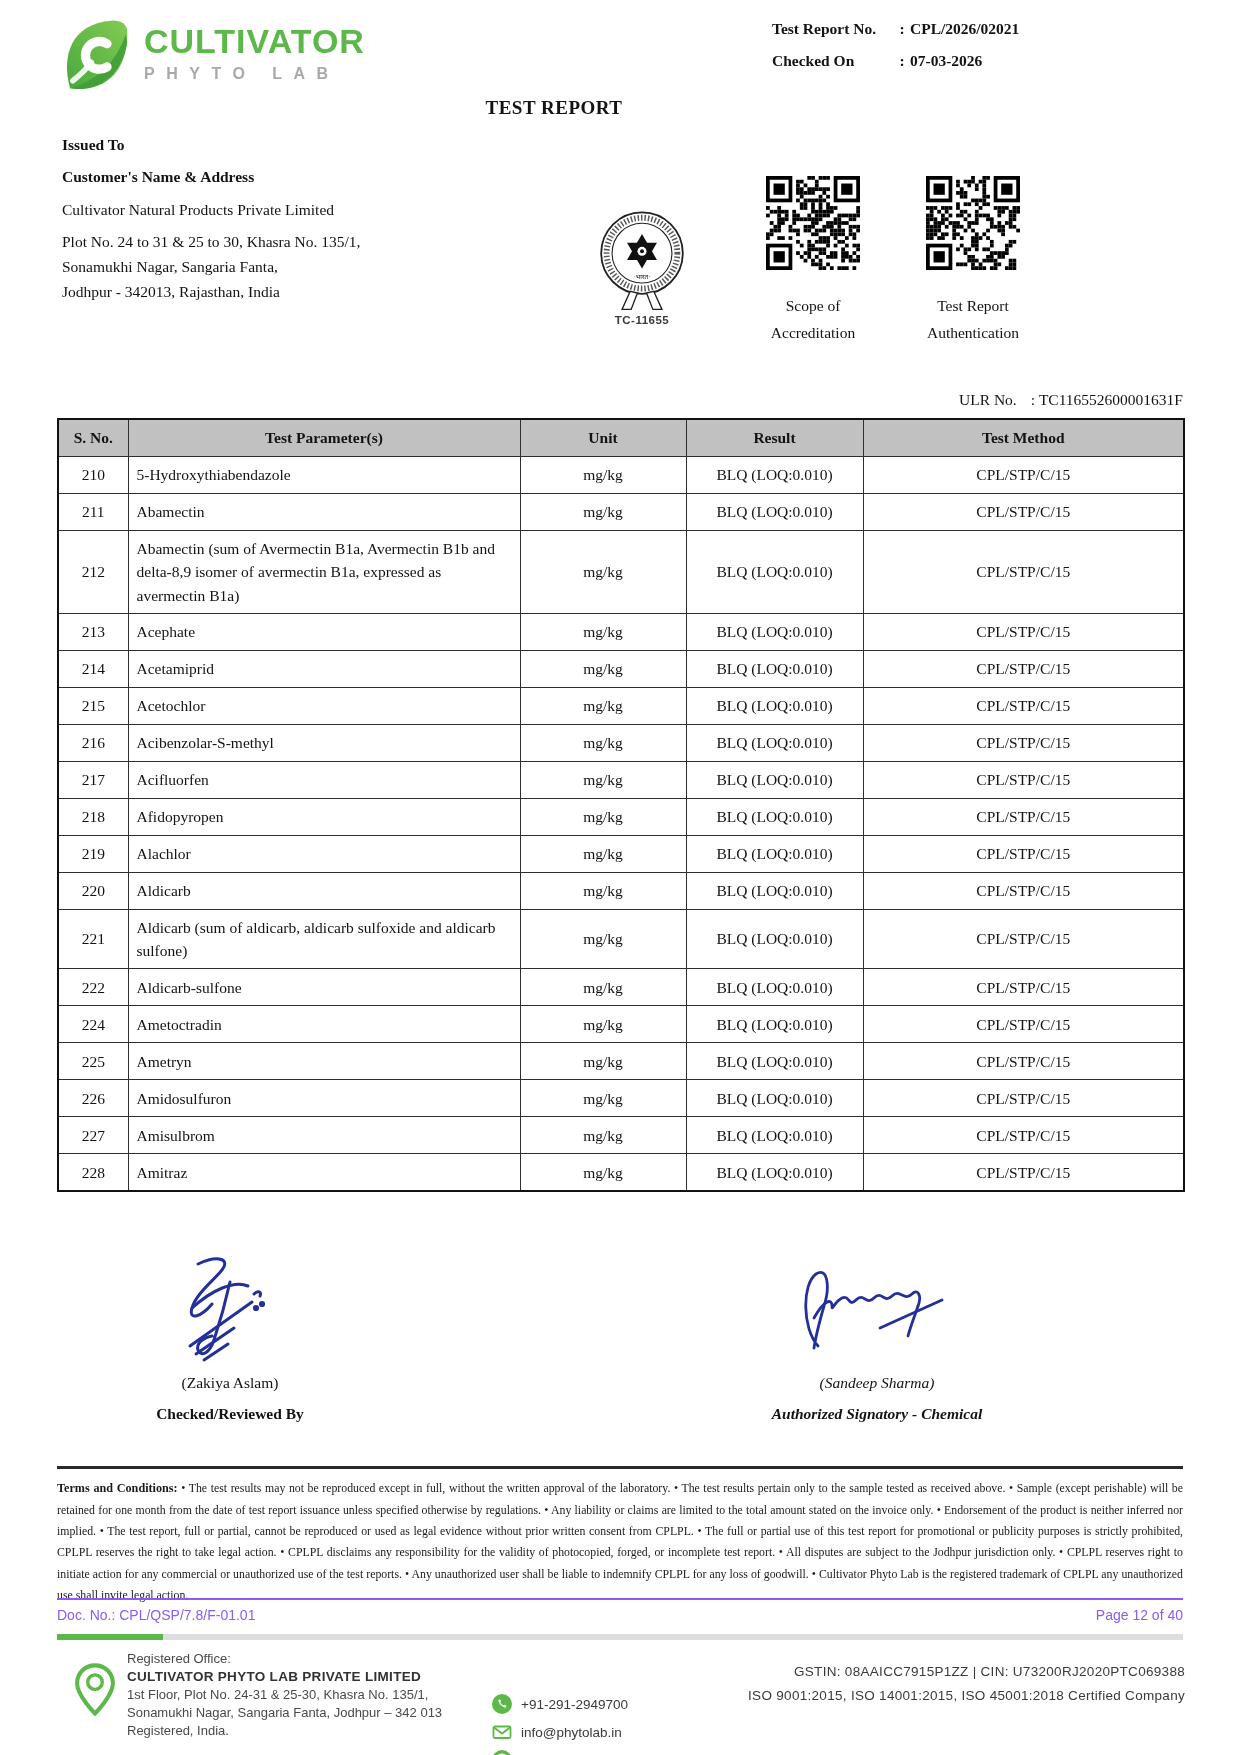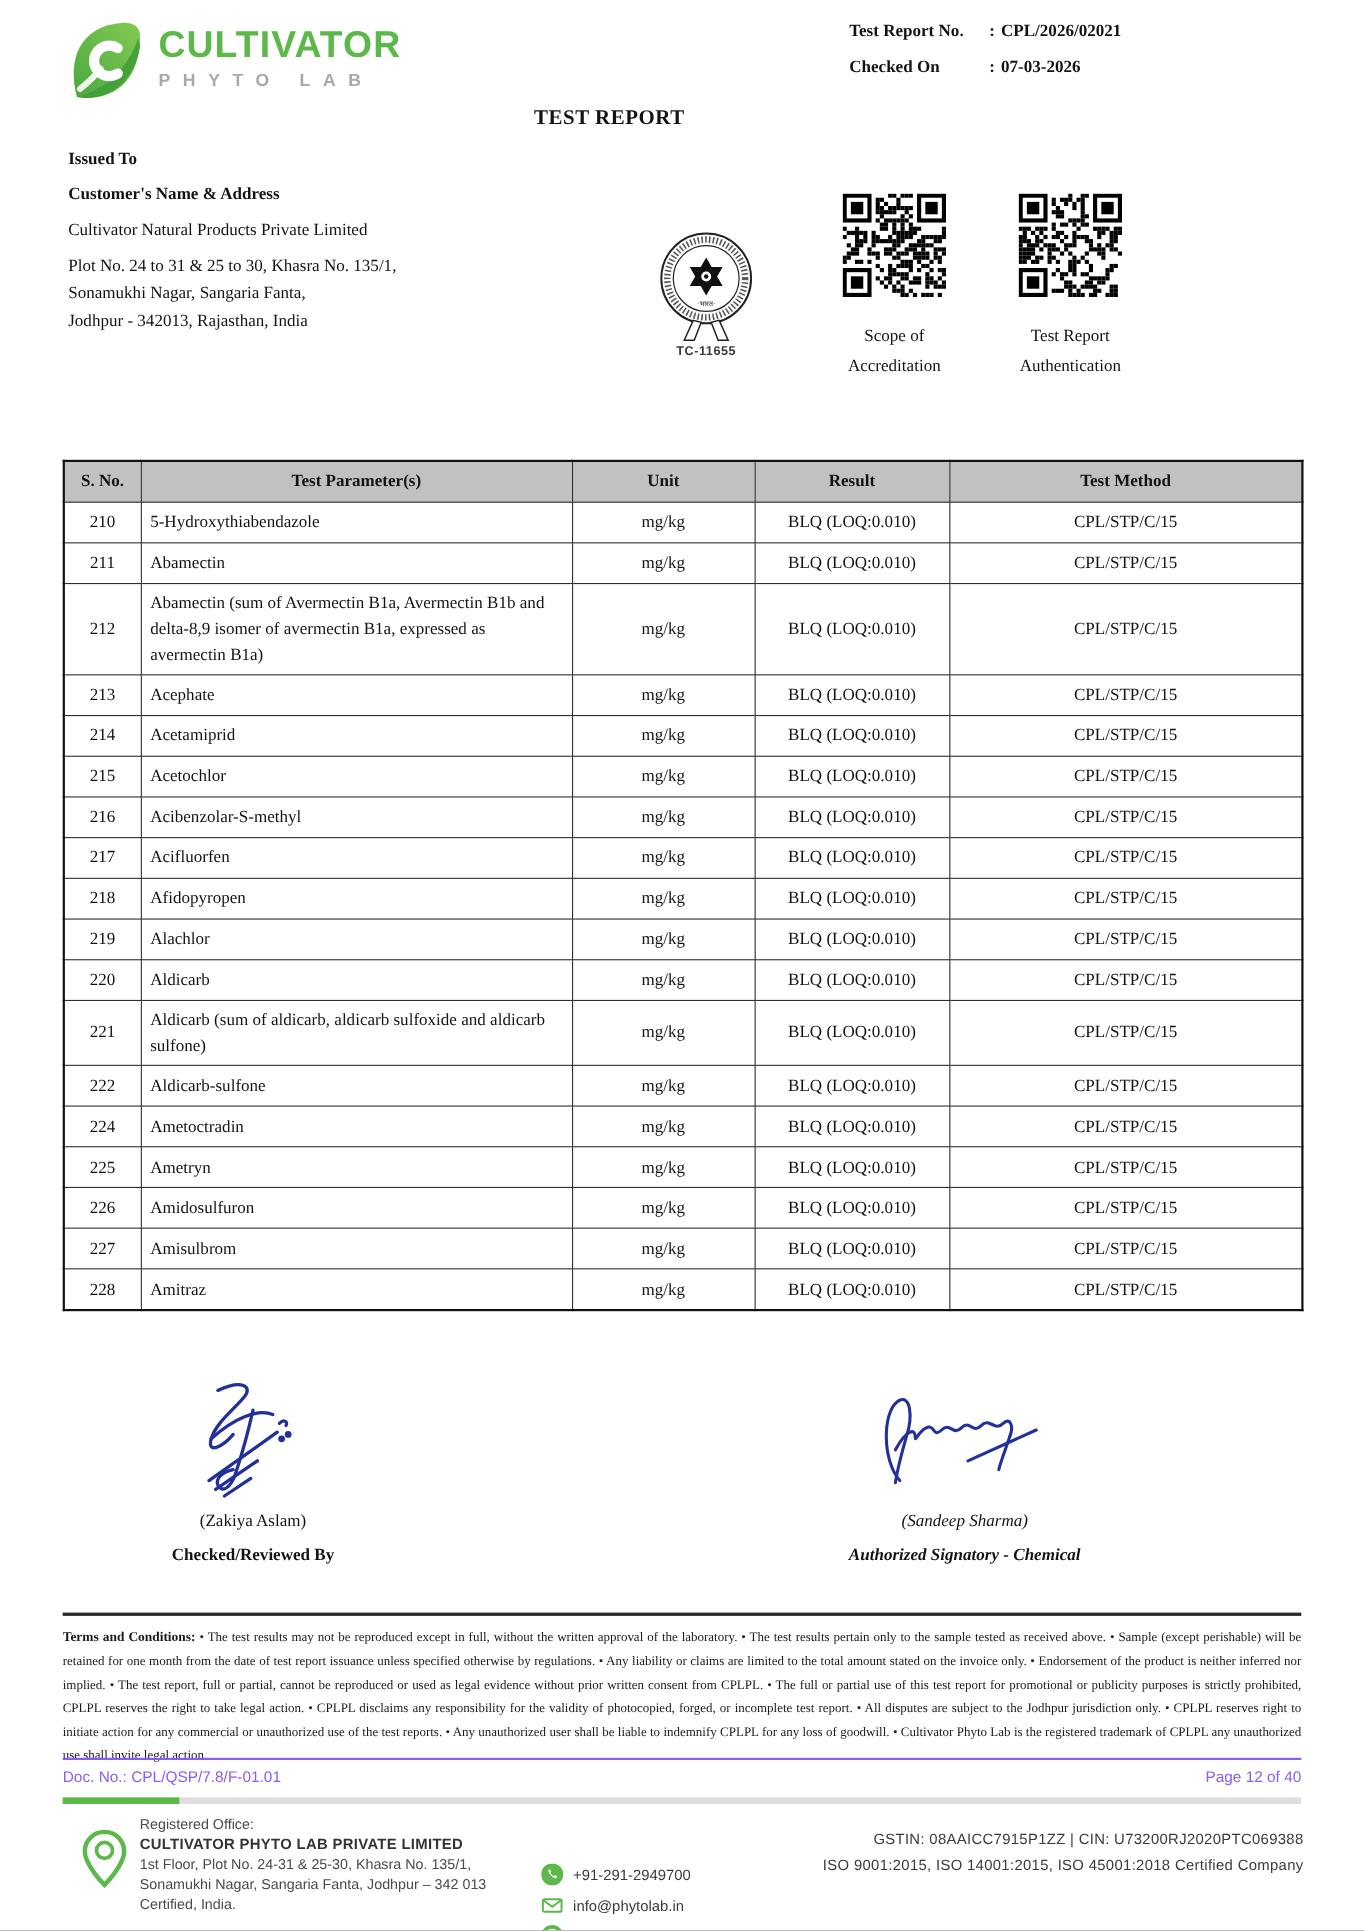--- a/index.html
+++ b/index.html
@@ -586,20 +586,23 @@
       </svg></div>
   <div class="abs qrcap qr1cap">
     <div>Scope of</div>
     <div>Accreditation</div>
   </div>
   <div class="abs qrcap qr2cap">
     <div>Test Report</div>
     <div>Authentication</div>
   </div>
 
+  <div class="abs ulr">
+    <span>ULR No.</span><span class="sp"></span><span>:</span>&nbsp;<span>TC116552600001631F</span>
+  </div>
 
   <table class="rtable">
     <colgroup>
         <col style="width:70px">
         <col style="width:392px">
         <col style="width:166px">
         <col style="width:177px">
         <col style="width:321px">
       </colgroup>
     <thead>
@@ -786,21 +789,21 @@
 
   <svg class="abs pin footer" viewBox="0 0 40 50">
     <path d="M20 3 C 11 3 4 10 4 19 C 4 30 20 46 20 46 C 20 46 36 30 36 19 C 36 10 29 3 20 3 Z" fill="none" stroke="#5cb848" stroke-width="3.6"></path>
     <circle cx="20" cy="18" r="6.5" fill="none" stroke="#5cb848" stroke-width="3"></circle>
   </svg>
   <div class="abs regoffice footer">
     <div>Registered Office:</div>
     <div class="co">CULTIVATOR PHYTO LAB PRIVATE LIMITED</div>
     <div>1st Floor, Plot No. 24-31 &amp; 25-30, Khasra No. 135/1,</div>
     <div>Sonamukhi Nagar, Sangaria Fanta, Jodhpur – 342 013</div>
-    <div>Certified, India.</div>
+    <div>Registered, India.</div>
   </div>
   <div class="abs contact footer">
     <div class="contact-row">
       <svg class="cicon" viewBox="0 0 20 20">
         <circle cx="10" cy="10" r="10" fill="#5cb848"></circle>
         <path d="M6.2 6.2 C 6.8 9.4 10.4 13.2 13.6 13.8 L 14.6 11.8 L 12.4 10.8 L 11.4 11.6 C 10 10.9 9 9.9 8.3 8.5 L 9.1 7.5 L 8.1 5.3 Z" fill="#fff"></path>
       </svg>
       <span>+91-291-2949700</span>
     </div>
     <div class="contact-row">

